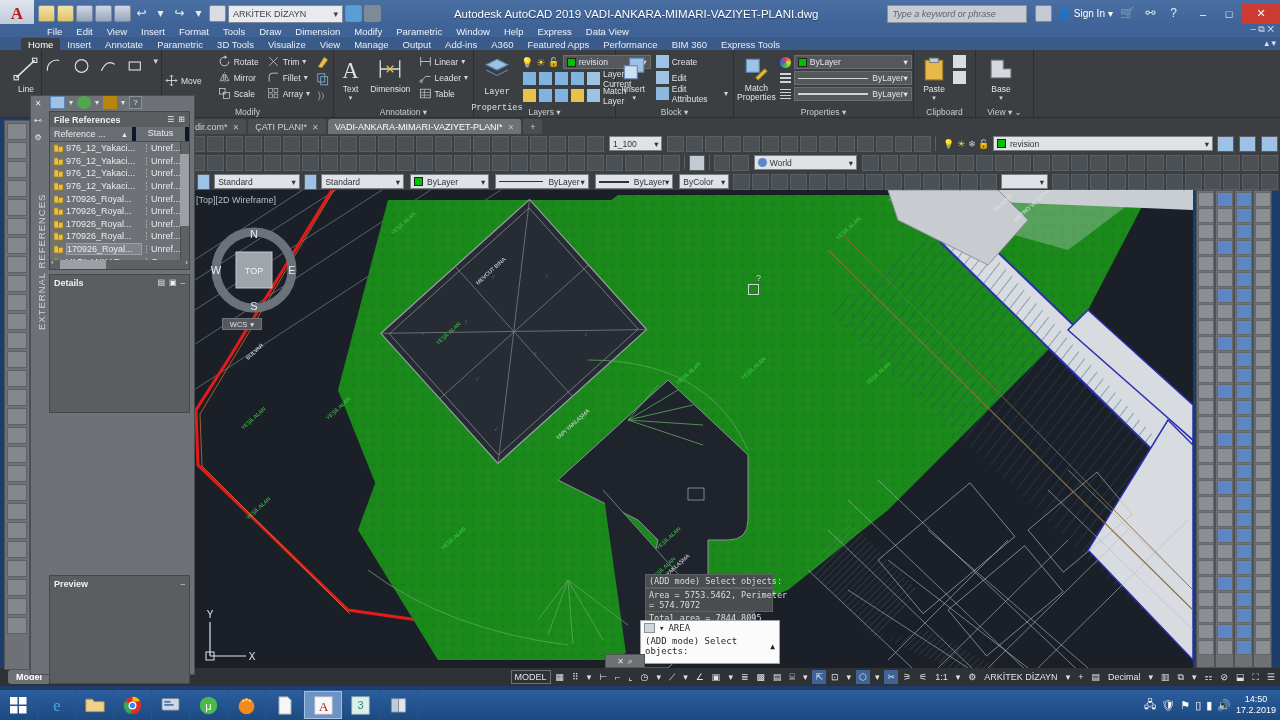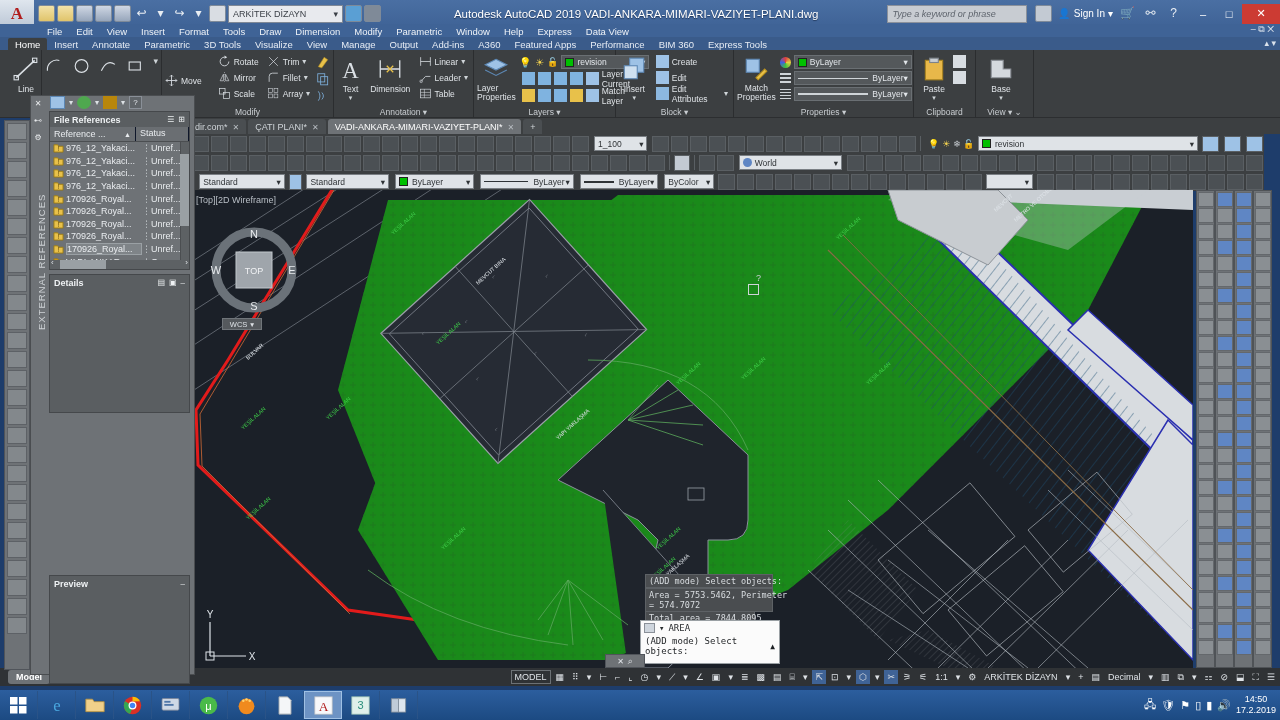--- a/index.html
+++ b/index.html
@@ -35,21 +35,21 @@
      color:#fff; font-size:11px; }
   .wb.close{ background:#cc3b33; width:38px; height:20px; }
 
   
   .menubar{ position:absolute; left:0; top:24px; width:1280px; height:14px;
      background:#3f6396; display:flex; align-items:center; padding-left:40px; }
   .menubar span{ color:#eef2f7; font-size:9.5px; padding:0 7px; }
 
   
   .ribtabs{ position:absolute; left:0; top:37px; width:1280px; height:14px;
-     background:#3a5b8a; display:flex; align-items:flex-end; padding-left:8px; }
+     background:#3a5b8a; display:flex; align-items:flex-end; padding-left:21px; }
   .ribtabs .rt{ color:#e6ecf4; font-size:9.5px; padding:1px 7px; }
   .ribtabs .rt.active{ background:#3c3f41; color:#fff; border-radius:2px 2px 0 0; }
   .rtmin{ position:absolute; right:4px; top:38px; color:#dbe3ec; font-size:9px; }
 
   
   .ribbon{ position:absolute; left:0; top:50px; width:1280px; height:68px;
      background:#3c3f41; border-bottom:1px solid #2c2e30; display:flex; }
   .panel{ border-right:1px solid #2b2d2f; height:68px; position:relative;
      padding:2px 3px 0 3px; }
   .ptitle{ position:absolute; bottom:1px; left:0; width:100%; text-align:center;
@@ -69,21 +69,21 @@
   .xrefpal{ position:absolute; left:30px; top:95px; width:165px; height:580px;
      background:#6e7276; border:1px solid #4a4d50; display:flex; z-index:40; }
   .xbar{ width:14px; background:#6e7276; display:flex; flex-direction:column;
      align-items:center; padding-top:3px; gap:8px; color:#e8eaec; font-size:8px; }
   .xbody{ flex:1; display:flex; flex-direction:column; }
   .xtools{ height:22px; display:flex; align-items:center; gap:4px; padding:0 5px; }
   .xsec{ margin:2px 4px 0 4px; background:#5a5e61; border:1px solid #45484b; }
   .xsech{ height:15px; display:flex; align-items:center; justify-content:space-between;
      padding:0 4px; color:#eef1f3; font-size:9px; font-weight:bold; }
   .xhdr{ display:flex; height:15px; background:#6a6e72; border-bottom:1px solid #4b4e51; }
-  .xhdr div{ color:#e9ecef; font-size:9px; padding:1px 4px; border-right:1px solid #0f172a; }
+  .xhdr div{ color:#e9ecef; font-size:9px; padding:1px 4px; border-right:4px solid #0f172a;text-align:center; }
   .xlist{ height:118px; overflow:hidden; background:#6e7276; position:relative; }
   .xrow{ height:12.6px; display:flex; align-items:center; color:#e9ecef; font-size:9px;
      padding-left:3px; }
   .xrow .nm{ width:76px; overflow:hidden; white-space:nowrap; }
   .xrow.sel .nm{ background:#7f8488; border:1px solid #9aa0a4; }
   .xwarn{ width:11px; height:10px; margin-right:2px; flex:0 0 11px; }
   .xscroll{ position:absolute; right:0; top:0; width:9px; height:100%; background:#5d6164;
      border-left:1px solid #4b4e51; }
   .xthumb{ position:absolute; right:0; top:12px; width:9px; height:72px; background:#9aa0a4; }
   .xhs{ height:9px; background:#5d6164; position:relative; }
@@ -103,21 +103,21 @@
   
   .dwgtabs{ position:absolute; left:188px; top:118px; width:1092px; height:16px;
      background:#3c3f41; display:flex; align-items:flex-end; }
   .dtab{ height:15px; background:#4a4e51; color:#cfd4d8; font-size:9px;
      padding:1px 7px 0 7px; margin-right:2px; border-radius:3px 3px 0 0;
      display:flex; align-items:center; gap:5px; }
   .dtab.active{ background:#6e7276; color:#fff; }
   .dtab .x{ font-size:8px; color:#b8bdc2; }
 
   
-  .tbrow{ position:absolute; left:172px; background:#3c3f41; height:19px;
+  .tbrow{ position:absolute; left:187px; background:#3c3f41; height:19px;
      display:flex; align-items:center; width:1092px; }
   .tbi{ width:17px; height:16px; margin:0 1px; border:1px solid #5a5f63; background:#4b5054; }
   .tbsep{ width:1px; height:15px; background:#5a5f63; margin:0 3px; }
   .tbcombo{ height:15px; background:#dfe3e7; border:1px solid #7a7f84; font-size:8.5px;
      color:#2f3336; display:flex; align-items:center; justify-content:space-between;
      padding:0 3px; }
 
   
   .canvas{ position:absolute; left:188px; top:190px; width:1005px; height:478px;
      background:#1b2028; overflow:hidden; }
@@ -408,21 +408,21 @@
       </div>
     </div>
 
     <div class="panel" style="width:142px">
       <div style="display:flex;gap:4px;">
         <div class="bigbtn" style="width:40px">
           <svg class="gi" viewBox="0 0 24 24">
             <path d="M12 3 L22 8 L12 13 L2 8 z" fill="#9ec2e6" stroke="#5d88b5"></path>
             <path d="M2 13 L12 18 L22 13" fill="none" stroke="#5d88b5"></path>
           </svg>
-          <span style="white-space:pre;line-height:9px;">Layer
+          <span style="white-space:pre;text-align:center;line-height:16px;font-family:Liberation Mono, monospace;">Layer
 Properties</span>
         </div>
         <div style="display:flex;flex-direction:column;gap:2px;padding-top:3px;">
           <div style="display:flex;align-items:center;gap:3px;">
             <span style="font-size:10px;color:#f0d050;">💡</span>
             <span style="font-size:10px;color:#f0d050;">☀</span>
             <span style="font-size:9px;color:#e8b840;">🔓</span>
             <div class="combo" style="width:88px">
               <span style="display:flex;align-items:center;gap:3px;">
                 <i class="swatch" style="background:#00c000"></i>

